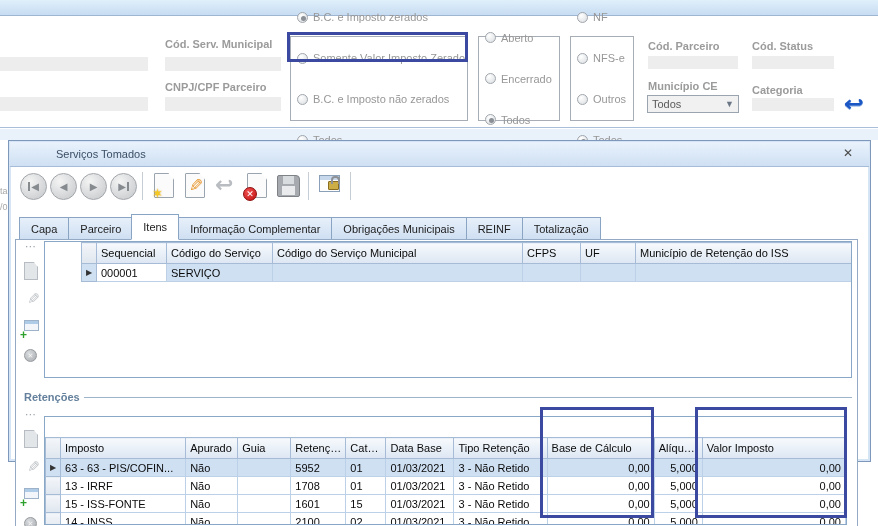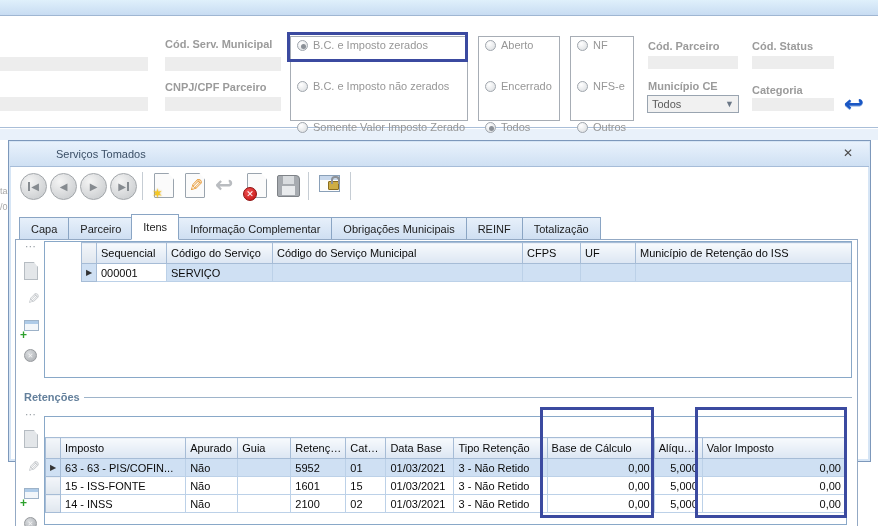--- a/index.html
+++ b/index.html
@@ -11,21 +11,21 @@
   .underlay-titlebar { left:0; top:0; width:878px; height:16px;
     background:linear-gradient(#dff0fb,#c8dcf2); border-bottom:1px solid #9fb6d2; }
   .filter-panel { left:0; top:17px; width:878px; height:111px; background:#fff;
     border-bottom:1px solid #a9bed8; }
   .gap-strip { left:0; top:129px; width:878px; height:11px; background:#e9f1fa; }
 
   .flabel { position:absolute; font-weight:700; color:#9b9b9b; white-space:nowrap; }
   .ffield { position:absolute; background:#ededed; height:14px; }
 
   .groupbox { position:absolute; border:1px solid #a7adb5; background:#fff;
-    display:flex; flex-direction:column; justify-content:flex-start; padding:2px 6px;gap:29px; }
+    display:flex; flex-direction:column; justify-content:center; padding:2px 6px;gap:29px; }
   .radio-row { display:flex; align-items:center; gap:5px; height:17px; }
   .radio-bullet { width:11px; height:11px; border-radius:50%; border:1px solid #a0a6ad;
     background:radial-gradient(circle at 35% 30%, #ffffff, #d9dcdf); position:relative; flex:none; }
   .radio-row.checked .radio-bullet::after { content:""; position:absolute; left:3px; top:3px;
     width:5px; height:5px; border-radius:50%; background:#8b9097; }
   .radio-label { color:#979797; white-space:nowrap; }
 
   .dropdown { position:absolute; border:1px solid #99a4b0; background:#f1f1f1; color:#5a5a5a;
     padding:1px 4px; display:flex; justify-content:space-between; align-items:center; }
   .dropdown .dd-arrow { color:#6b7786; font-size:9px; }
@@ -138,25 +138,25 @@
 <span class="flabel" style="left:165px;top:81px;">CNPJ/CPF Parceiro</span>
 <div class="ffield" style="left:165px;top:97px;width:116px;"></div>
 
 <div class="groupbox" style="left:290px;top:36px;width:178px;height:85px;">
     <div class="radio-row checked">
       <span class="radio-bullet"></span>
       <span class="radio-label">B.C. e Imposto zerados</span>
     </div>
     <div class="radio-row">
       <span class="radio-bullet"></span>
+      <span class="radio-label">Somente Valor Imposto Zerado</span>
+    </div>
+    <div class="radio-row">
+      <span class="radio-bullet"></span>
       <span class="radio-label">B.C. e Imposto não zerados</span>
-    </div>
-    <div class="radio-row">
-      <span class="radio-bullet"></span>
-      <span class="radio-label">Somente Valor Imposto Zerado</span>
     </div>
     <div class="radio-row">
       <span class="radio-bullet"></span>
       <span class="radio-label">Todos</span>
     </div>
   </div>
 <div class="groupbox" style="left:478px;top:36px;width:82px;height:85px;">
     <div class="radio-row">
       <span class="radio-bullet"></span>
       <span class="radio-label">Aberto</span>
@@ -375,20 +375,33 @@
               <td>5952</td>
               <td>01</td>
               <td>01/03/2021</td>
               <td>3 - Não Retido</td>
               <td>0,00</td>
               <td>5,000</td>
               <td>0,00</td>
             </tr>
             <tr>
               <td class="rowsel"></td>
+              <td>13 - IRRF</td>
+              <td>Não</td>
+              <td></td>
+              <td>1708</td>
+              <td>01</td>
+              <td>01/03/2021</td>
+              <td>3 - Não Retido</td>
+              <td>0,00</td>
+              <td>5,000</td>
+              <td>0,00</td>
+            </tr>
+            <tr>
+              <td class="rowsel"></td>
               <td>15 - ISS-FONTE</td>
               <td>Não</td>
               <td></td>
               <td>1601</td>
               <td>15</td>
               <td>01/03/2021</td>
               <td>3 - Não Retido</td>
               <td>0,00</td>
               <td>5,000</td>
               <td>0,00</td>

